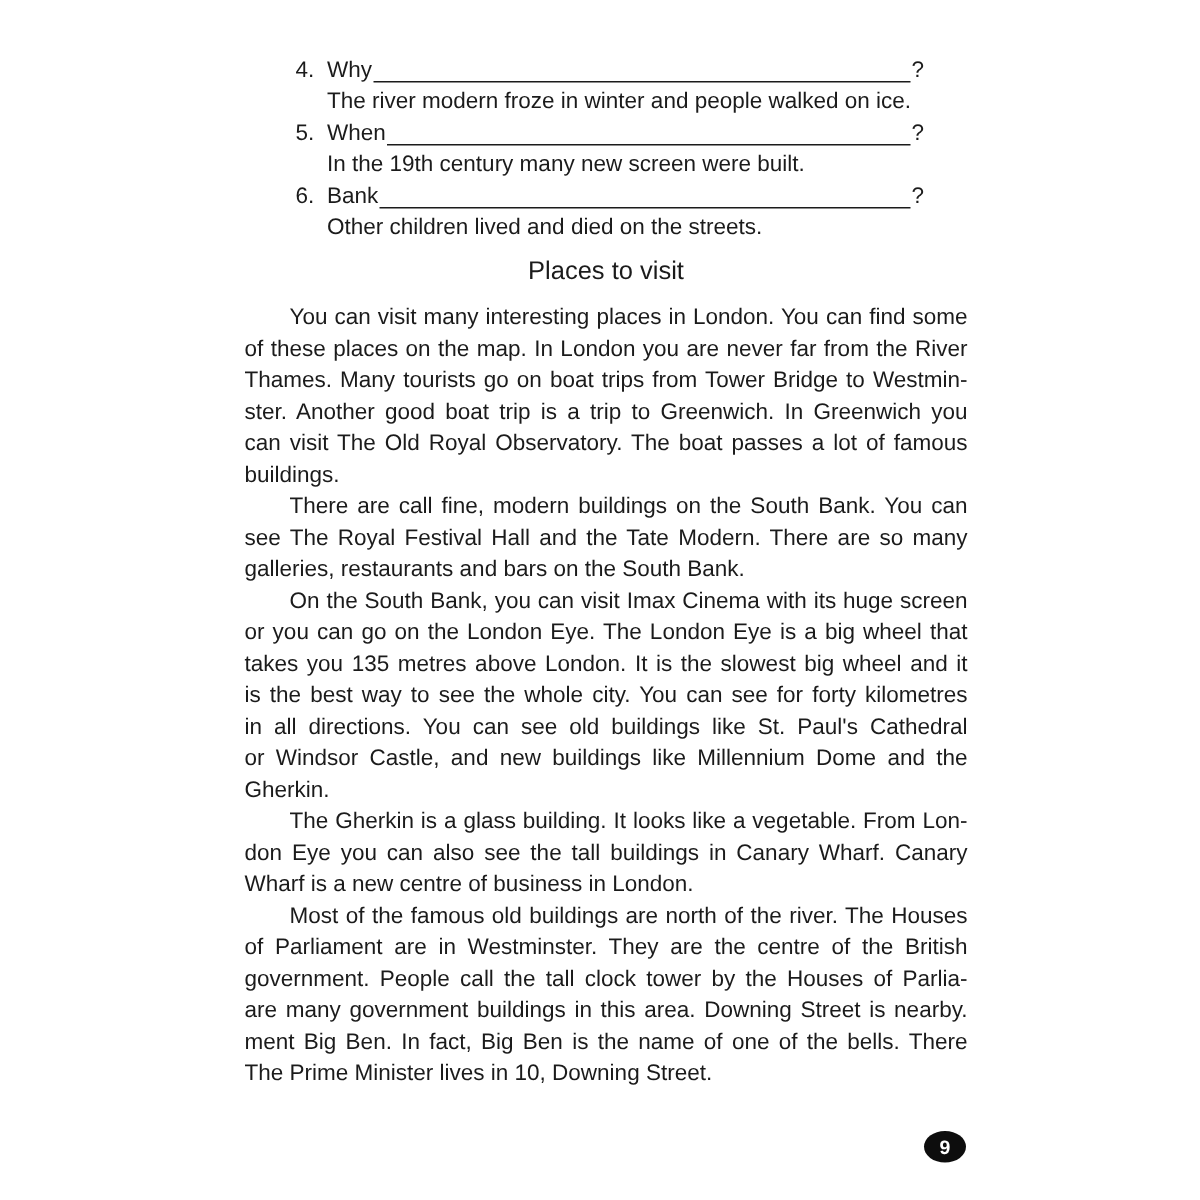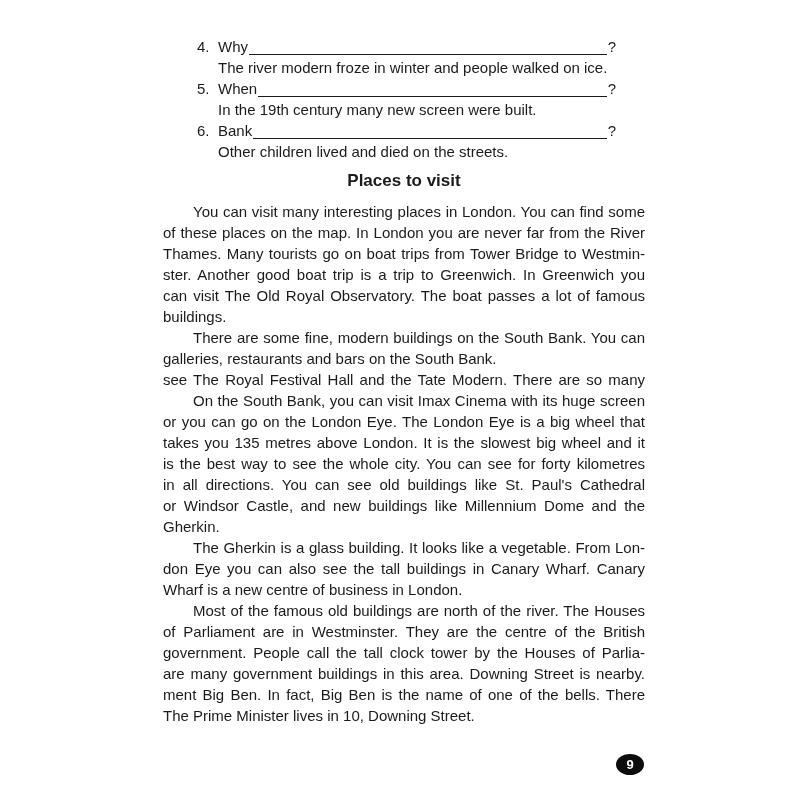--- a/index.html
+++ b/index.html
@@ -43,21 +43,21 @@
     left: 163px;
     top: 170px;
     width: 482px;
     font-size: 15px;
     line-height: 21px;
   }
   .article-title {
     margin: 0 0 10px 0;
     font-size: 17px;
     line-height: 21px;
-    font-weight: bold;
+    font-weight: normal;
     text-align: center;
   }
   .para { margin: 0; }
   .text-line {
     white-space: nowrap;
     text-align: justify;
     text-align-last: justify;
   }
   .text-line.first { text-indent: 30px; }
   .text-line.last  { text-align-last: left; }
@@ -124,23 +124,23 @@
     <p class="para">
       <span class="text-line first" style="display:block">You can visit many interesting places in London. You can find some</span>
       <span class="text-line" style="display:block">of these places on the map. In London you are never far from the River</span>
       <span class="text-line" style="display:block">Thames. Many tourists go on boat trips from Tower Bridge to Westmin-</span>
       <span class="text-line" style="display:block">ster. Another good boat trip is a trip to Greenwich. In Greenwich you</span>
       <span class="text-line" style="display:block">can visit The Old Royal Observatory. The boat passes a lot of famous</span>
       <span class="text-line last" style="display:block">buildings.</span>
     </p>
 
     <p class="para">
-      <span class="text-line first" style="display:block">There are some fine, modern buildings on the South Bank. You can</span>
+      <span class="text-line first" style="display:block">There are call fine, modern buildings on the South Bank. You can</span>
+      <span class="text-line" style="display:block">see The Royal Festival Hall and the Tate Modern. There are so many</span>
       <span class="text-line last" style="display:block">galleries, restaurants and bars on the South Bank.</span>
-      <span class="text-line" style="display:block">see The Royal Festival Hall and the Tate Modern. There are so many</span>
     </p>
 
     <p class="para">
       <span class="text-line first" style="display:block">On the South Bank, you can visit Imax Cinema with its huge screen</span>
       <span class="text-line" style="display:block">or you can go on the London Eye. The London Eye is a big wheel that</span>
       <span class="text-line" style="display:block">takes you 135 metres above London. It is the slowest big wheel and it</span>
       <span class="text-line" style="display:block">is the best way to see the whole city. You can see for forty kilometres</span>
       <span class="text-line" style="display:block">in all directions. You can see old buildings like St. Paul's Cathedral</span>
       <span class="text-line" style="display:block">or Windsor Castle, and new buildings like Millennium Dome and the</span>
       <span class="text-line last" style="display:block">Gherkin.</span>

